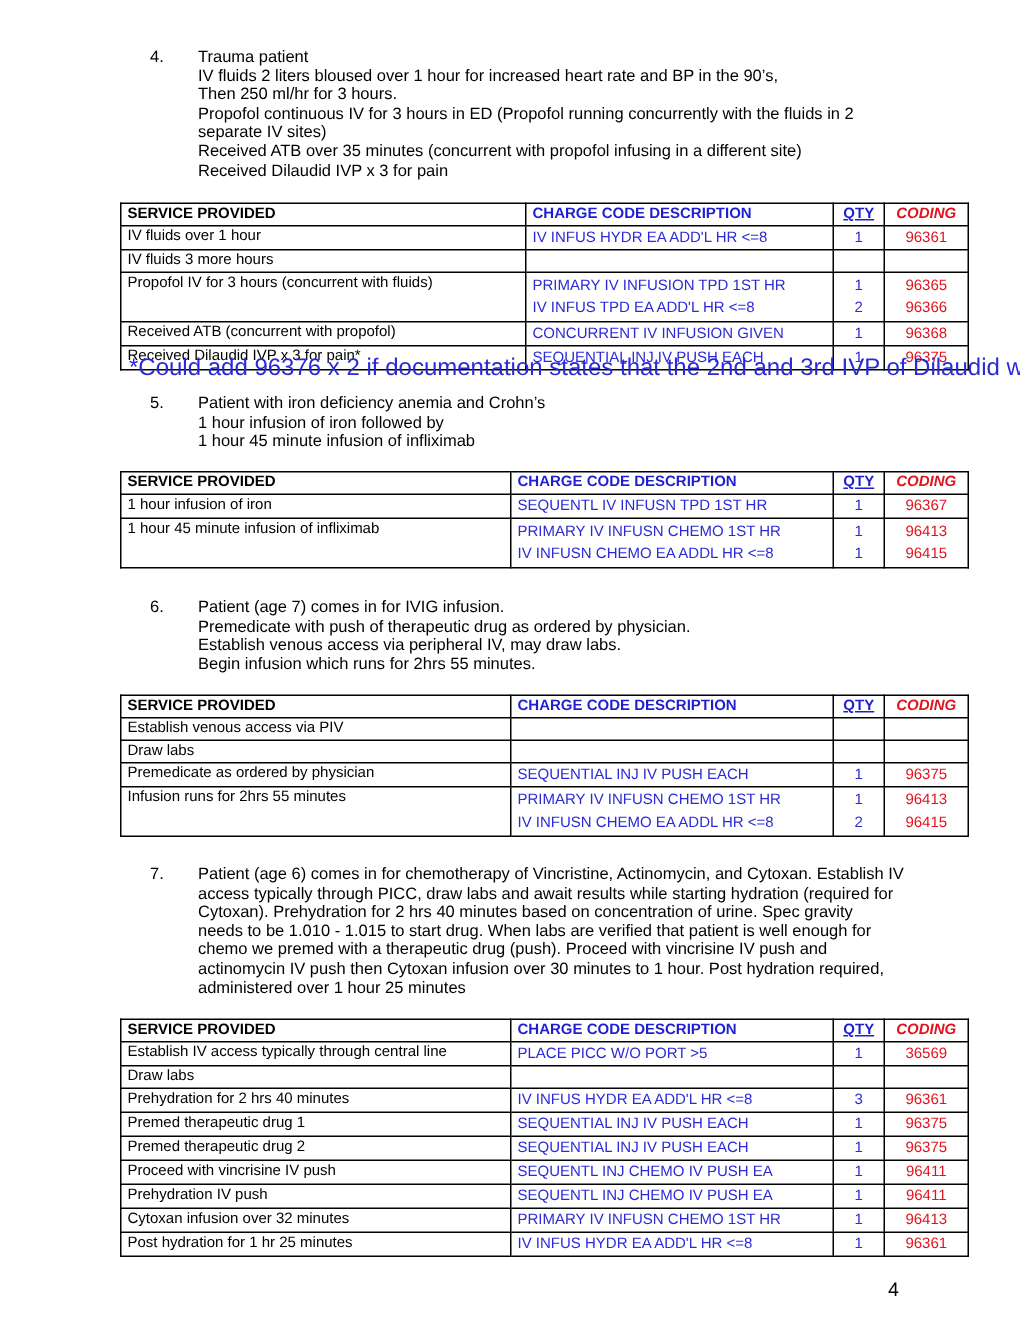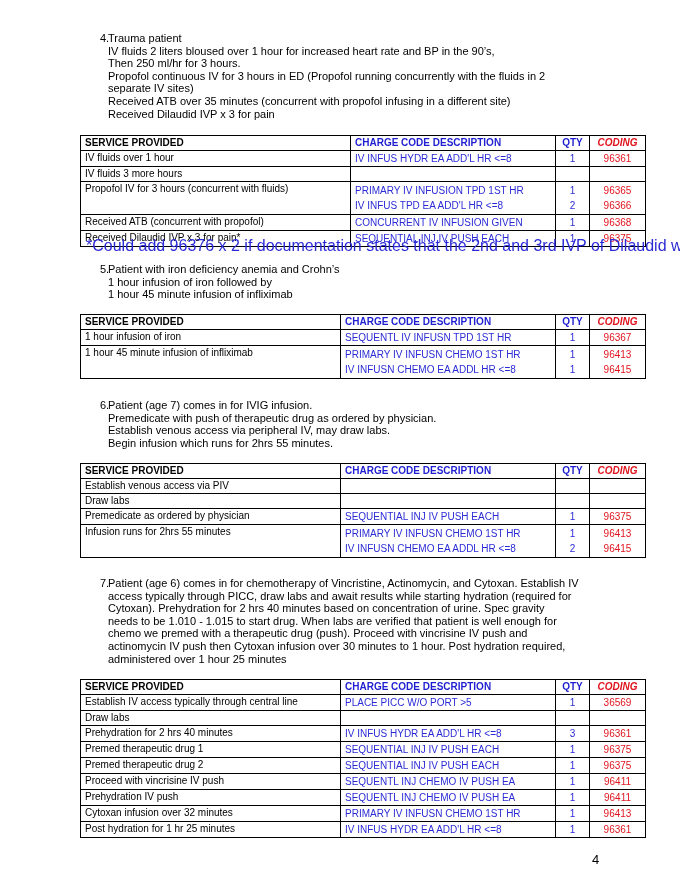--- a/index.html
+++ b/index.html
@@ -2,34 +2,34 @@
 <html><head>
 <meta charset="utf-8">
 <style>
   html, body { margin: 0; padding: 0; background: #ffffff; }
   body {
     width: 680px; height: 880px; position: relative; overflow: hidden;
     font-family: "Liberation Sans", sans-serif; font-size: 11px; color: #000;
   }
   .item { position: absolute; left: 100px; width: 520px; line-height: 12.6px; }
   .item .num { position: absolute; left: 0; top: 0; }
-  .item .body { margin-left: 8px; }
+  .item .body { margin-left: 32px; }
   .item .line { display: block; white-space: nowrap; }
 
   table.codes {
     position: absolute; left: 80px; border-collapse: collapse;
     font-size: 10px; table-layout: fixed;
   }
   table.codes td, table.codes th {
     border: 1px solid #000; padding: 0 4px; height: 14px; line-height: 14px;
     vertical-align: top; white-space: nowrap; font-weight: normal;
   }
   table.codes th { font-weight: bold; text-align: left; }
   table.codes th.desc-h { color: #1f1fd1; }
-  table.codes th.qty-h { color: #1f1fd1; text-align: center; }
+  table.codes th.qty-h { color: #1f1fd1; text-align: center; text-decoration: underline; }
   table.codes th.code-h { color: #e0141e; text-align: center; font-style: italic; }
   table.codes td.desc { color: #2b2bd6; }
   table.codes td.qty { color: #2b2bd6; text-align: center; }
   table.codes td.code { color: #e0141e; text-align: center; }
   table.codes td.multi { padding-top: 1px; padding-bottom: 1px; }
   table.codes td .sub { display: block; line-height: 15px; }
 
   .footnote { position: absolute; left: 86px; top: 237px; color: #2b2bd6; font-size: 16px; white-space: nowrap; }
   .page-number { position: absolute; left: 592px; top: 852px; font-size: 13px; }
 </style>

